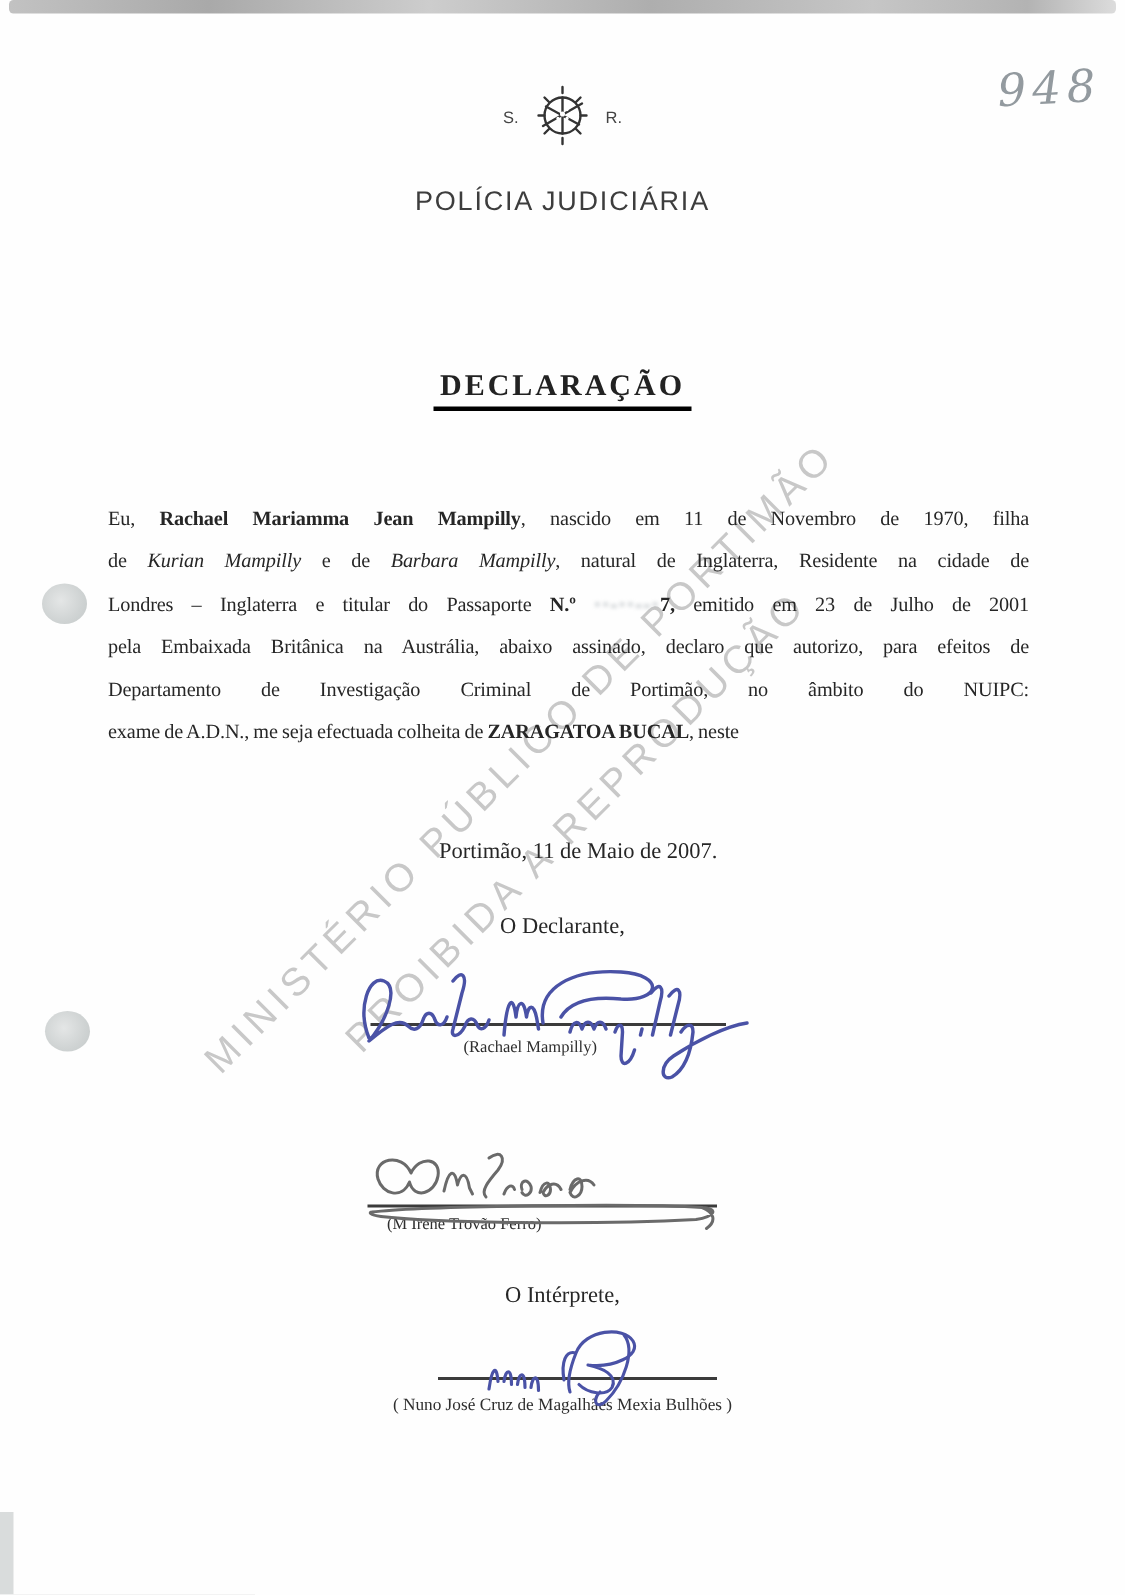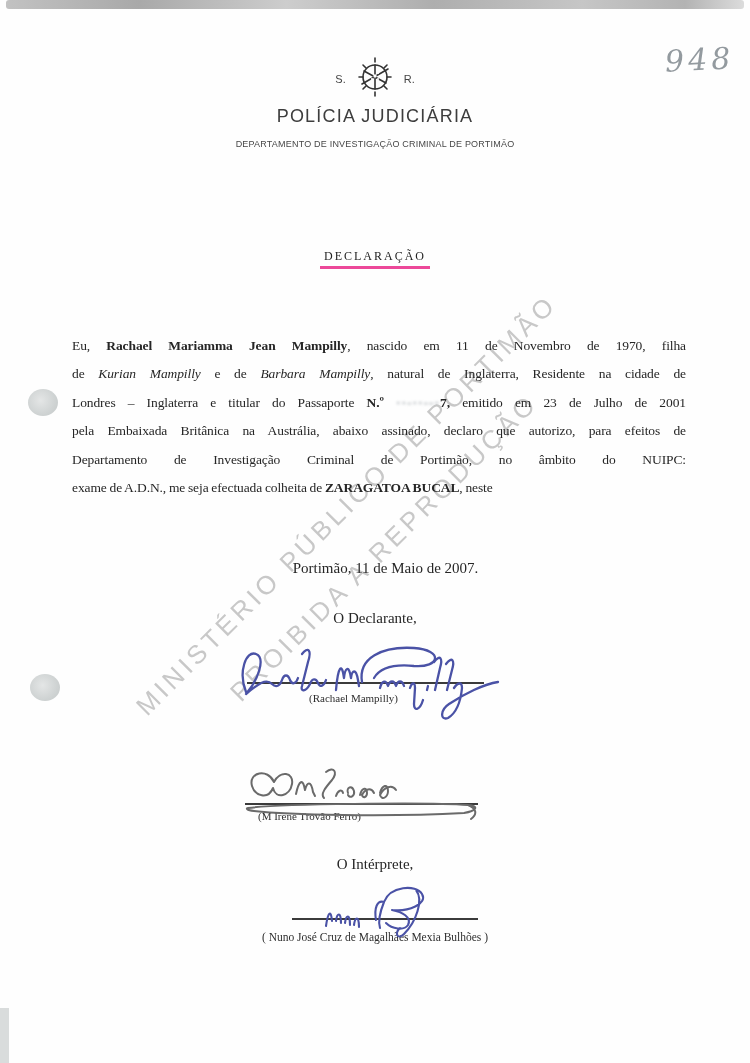--- a/index.html
+++ b/index.html
@@ -30,26 +30,26 @@
     letter-spacing:4px;color:var(--watermark);white-space:nowrap;
     transform:rotate(-45deg);transform-origin:0 0;z-index:1;}
   .wm1{left:130px;top:700px;}
   .wm2{left:224px;top:686px;}
   
   .header{position:absolute;left:0;top:58px;width:100%;text-align:center;z-index:2;
     font-family:"Liberation Sans",sans-serif;color:#3c3c3c;}
   .crest-row{display:flex;justify-content:center;align-items:center;gap:9px;height:42px;}
   .crest-initial{font-size:11px;color:#444;}
   .ministry{margin-top:2px;font-size:10px;letter-spacing:0.4px;color:#474747;}
-  .org{margin-top:6px;font-size:18px;letter-spacing:1.2px;color:#3d3d3d;}
+  .org{margin-top:24px;font-size:18px;letter-spacing:1.2px;color:#3d3d3d;}
   .dept{margin-top:12px;font-size:9px;letter-spacing:0.2px;color:#474747;}
   
   .title-wrap{position:absolute;left:0;top:246px;width:100%;text-align:center;z-index:2;}
-  .title{display:inline-block;font-size:12px;font-weight:normal;letter-spacing:2px;
-    border-bottom:3px solid #ec4899;padding:0 4px 2px 4px;color:#222;}
+  .title{display:inline-block;font-size:20px;font-weight:bold;letter-spacing:2px;
+    border-bottom:3px solid #000000;padding:0 4px 2px 4px;color:#222;}
   
   .body-text{position:absolute;left:72px;top:338px;width:614px;z-index:2;
     font-size:13.5px;letter-spacing:-0.1px;word-spacing:-0.5px;}
   .body-line{height:28.45px;text-align:justify;text-align-last:justify;}
   .body-line:last-child{text-align-last:left;}
   .seg-n{font-weight:normal;}
   .seg-b{font-weight:bold;}
   .seg-i{font-style:italic;}
   .seg-r{font-weight:bold;color:#9aa2a8;filter:blur(1.4px);letter-spacing:1px;}
   
@@ -105,21 +105,20 @@
           <circle cx="20" cy="20" r="1.7" fill="#fefefe"></circle>
           <circle cx="17" cy="17" r="1.1" fill="#fefefe"></circle>
           <circle cx="23" cy="17" r="1.1" fill="#fefefe"></circle>
           <circle cx="17" cy="23" r="1.1" fill="#fefefe"></circle>
           <circle cx="23" cy="23" r="1.1" fill="#fefefe"></circle>
         </svg>
       </span>
       <span class="crest-initial">R.</span>
     </div>
     <div class="org">POLÍCIA JUDICIÁRIA</div>
-    <div class="dept">DEPARTAMENTO DE INVESTIGAÇÃO CRIMINAL DE PORTIMÃO</div>
   </div>
 
   <div class="title-wrap">
     <span class="title">DECLARAÇÃO</span>
   </div>
 
   <div class="body-text">
       <div class="body-line"><span class="seg-n">Eu, </span><span class="seg-b">Rachael Mariamma Jean Mampilly</span><span class="seg-n">, nascido em 11 de Novembro de 1970, filha</span></div>
       <div class="body-line"><span class="seg-n">de </span><span class="seg-i">Kurian Mampilly</span><span class="seg-n"> e de </span><span class="seg-i">Barbara Mampilly</span><span class="seg-n">, natural de Inglaterra, Residente na cidade de</span></div>
       <div class="body-line"><span class="seg-n">Londres – Inglaterra e titular do Passaporte </span><span class="seg-b">N.º </span><span class="seg-r">··-··--·</span><span class="seg-b">7,</span><span class="seg-n"> emitido em 23 de Julho de 2001</span></div>

